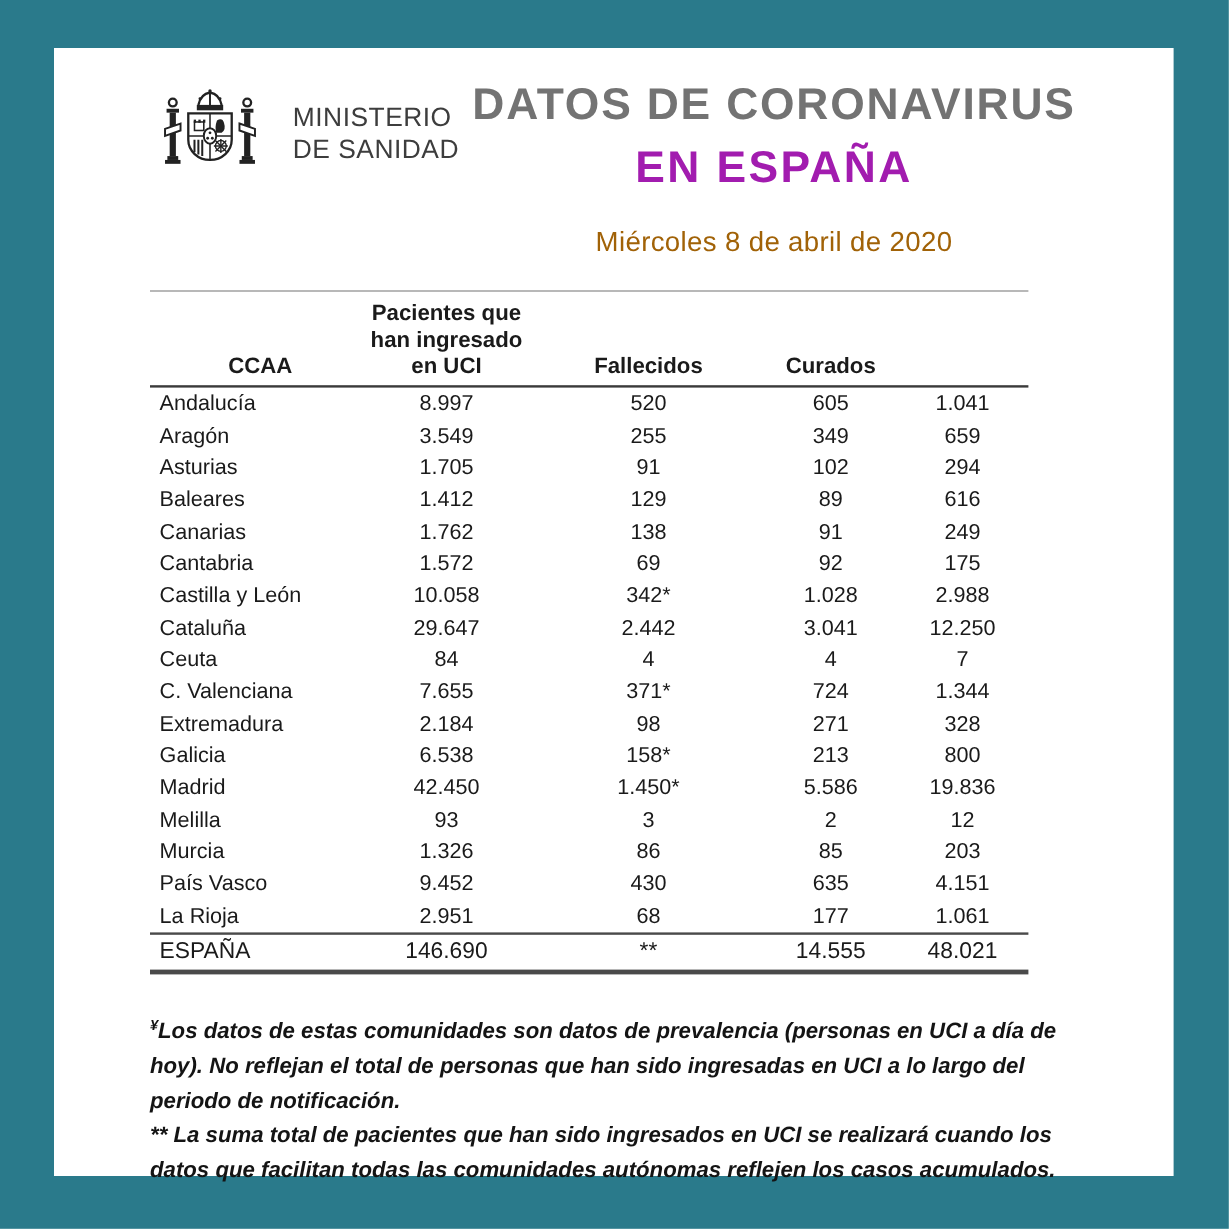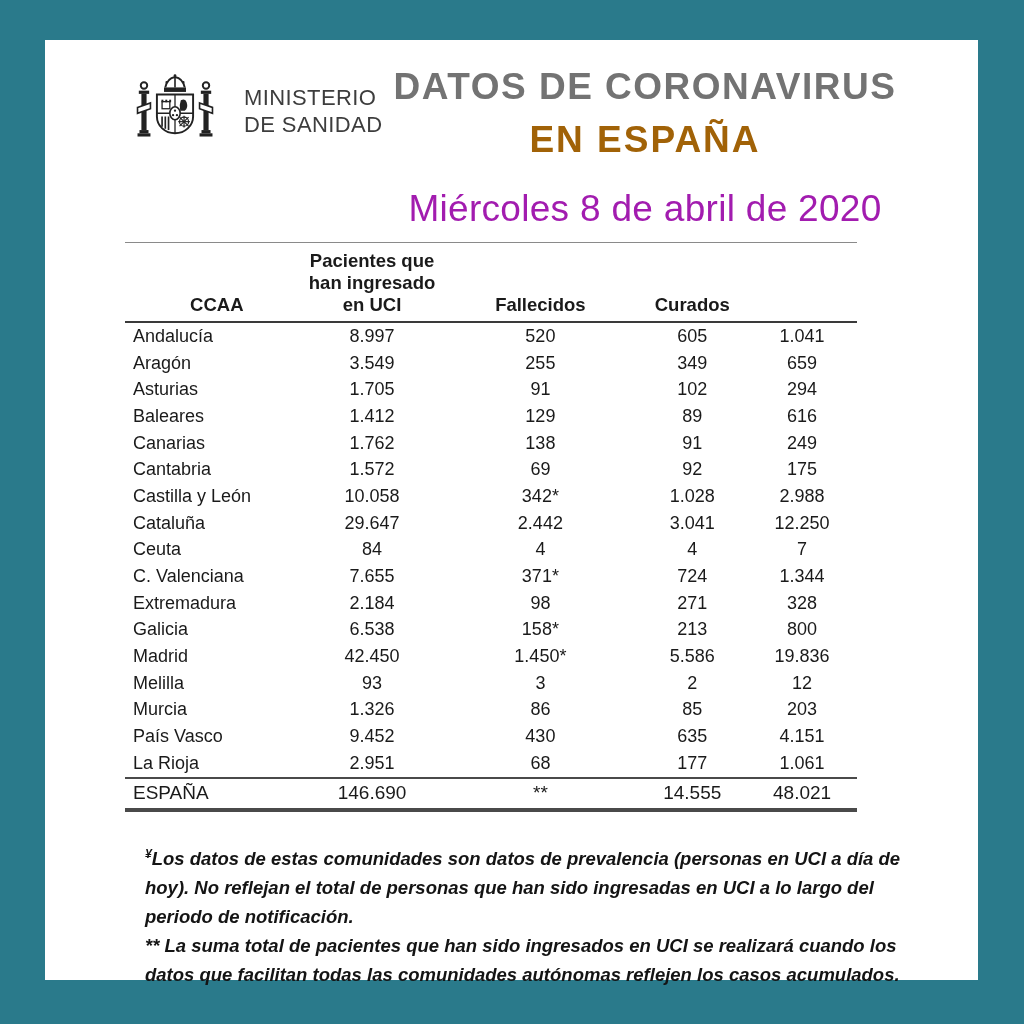--- a/index.html
+++ b/index.html
@@ -35,21 +35,21 @@
     font-size:37px; font-weight:700; letter-spacing:1.5px;
     color:#F2C232;
   }
   .title2 {
     font-size:37px; font-weight:700; letter-spacing:2px;
     color:#1d1d1d; margin-top:11px;
   }
   .date {
     position:absolute; left:310px; top:148px; width:580px;
     text-align:center;
-    font-size:37px; font-weight:400; color:#a21caf;
+    font-size:23px; font-weight:400; color:#a16207;
     letter-spacing:0.3px;
   }
   
   .table {
     position:absolute; left:80px; top:202px; width:732px;
     color:#1a1a1a;
   }
   .grid {
     display:grid;
     grid-template-columns:24% 19.5% 26.5% 15% 15%;
@@ -75,21 +75,20 @@
     height:3px;
     border-top:2px solid #4a4a4a;
     border-bottom:2px solid #4a4a4a;
   }
   
   .footnotes {
     position:absolute; left:80px; top:800px; width:795px;
     font-style:italic; font-weight:600;
     font-size:18.5px; line-height:29px;
     color:#141414;
-    margin-left:20px;
   }
   .footnotes p { margin:0; }
   .footnotes sup { font-size:12px; font-weight:700; }
 </style>
 </head>
 <body style="background: rgb(42, 122, 139);">
 
 <div class="card">
 
   <div class="logo">
@@ -149,21 +148,21 @@
       <circle cx="68" cy="64" r="1.8" fill="#222222"></circle>
     </svg>
     <div class="ministry">
       <div>MINISTERIO</div>
       <div>DE SANIDAD</div>
     </div>
   </div>
 
   <div class="title-block">
     <div class="title1" style="color: #737373;">DATOS DE CORONAVIRUS</div>
-    <div class="title2" style="color: #a16207;">EN ESPAÑA</div>
+    <div class="title2" style="color: #a21caf;">EN ESPAÑA</div>
   </div>
   <div class="date">Miércoles 8 de abril de 2020</div>
 
   <div class="table">
     <div class="grid thead">
       <div class="th first">CCAA</div>
       <div class="th">Pacientes que han ingresado en UCI</div>
       <div class="th">Fallecidos</div>
       <div class="th">Curados</div>
     </div>

